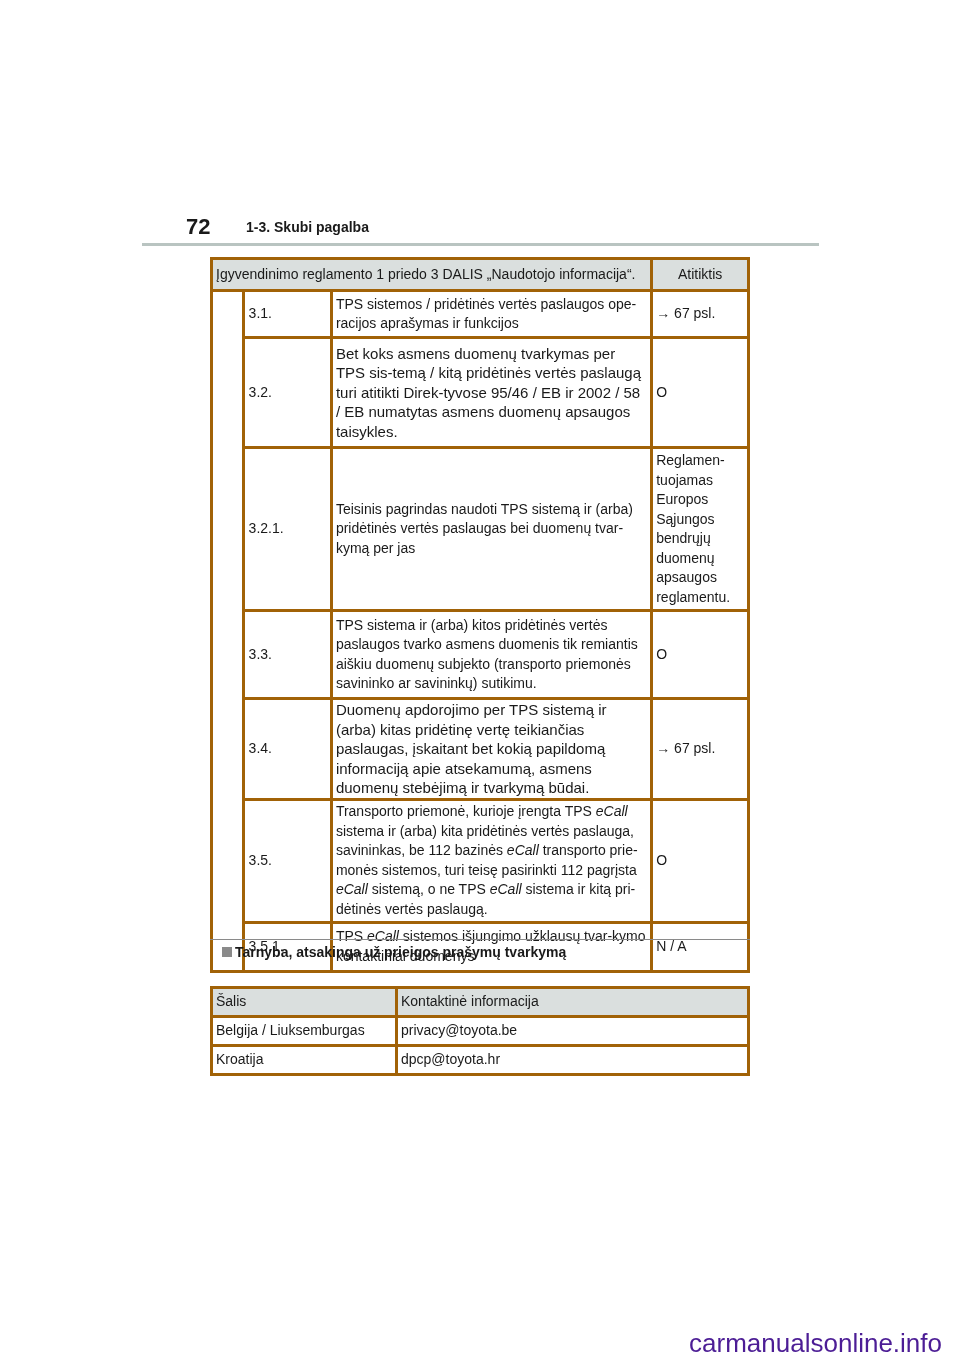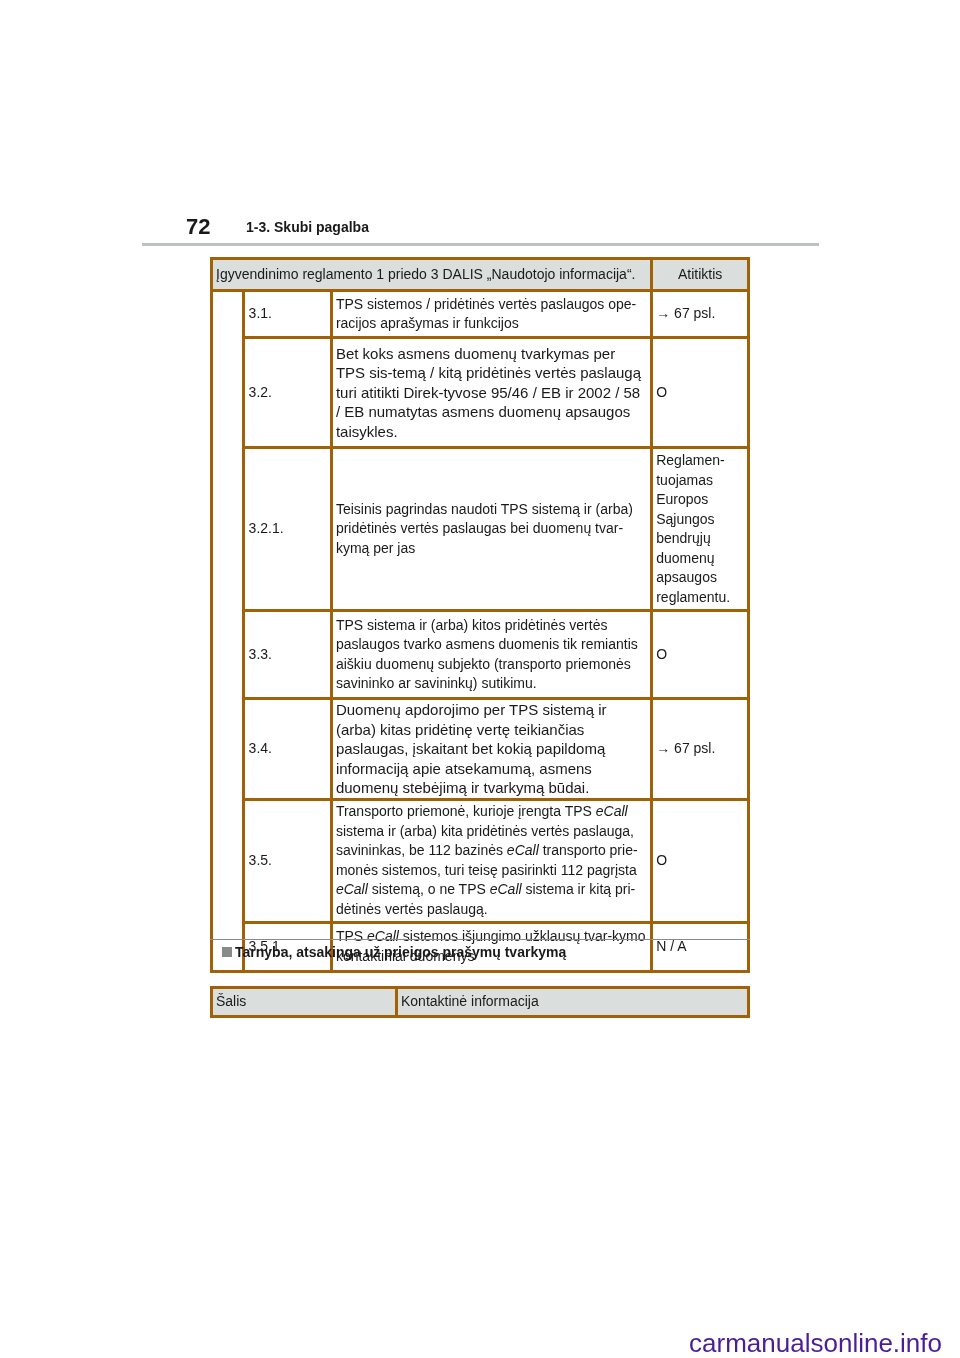--- a/index.html
+++ b/index.html
@@ -90,16 +90,24 @@
   <span class="sq"></span>
   <span>Tarnyba, atsakinga už prieigos prašymų tvarkymą</span>
 </div>
 
 <table id="t2">
   <tbody>
       <tr>
     <th class="c0">Šalis</th>
     <th>Kontaktinė informacija</th>
   </tr>
+  <tr>
+    <td>Belgija / Liuksemburgas</td>
+    <td>privacy@toyota.be</td>
+  </tr>
+  <tr>
+    <td>Kroatija</td>
+    <td>dpcp@toyota.hr</td>
+  </tr>
 </tbody>
   </table>
 
 <div class="watermark">carmanualsonline.info</div>
 
 </body></html>

